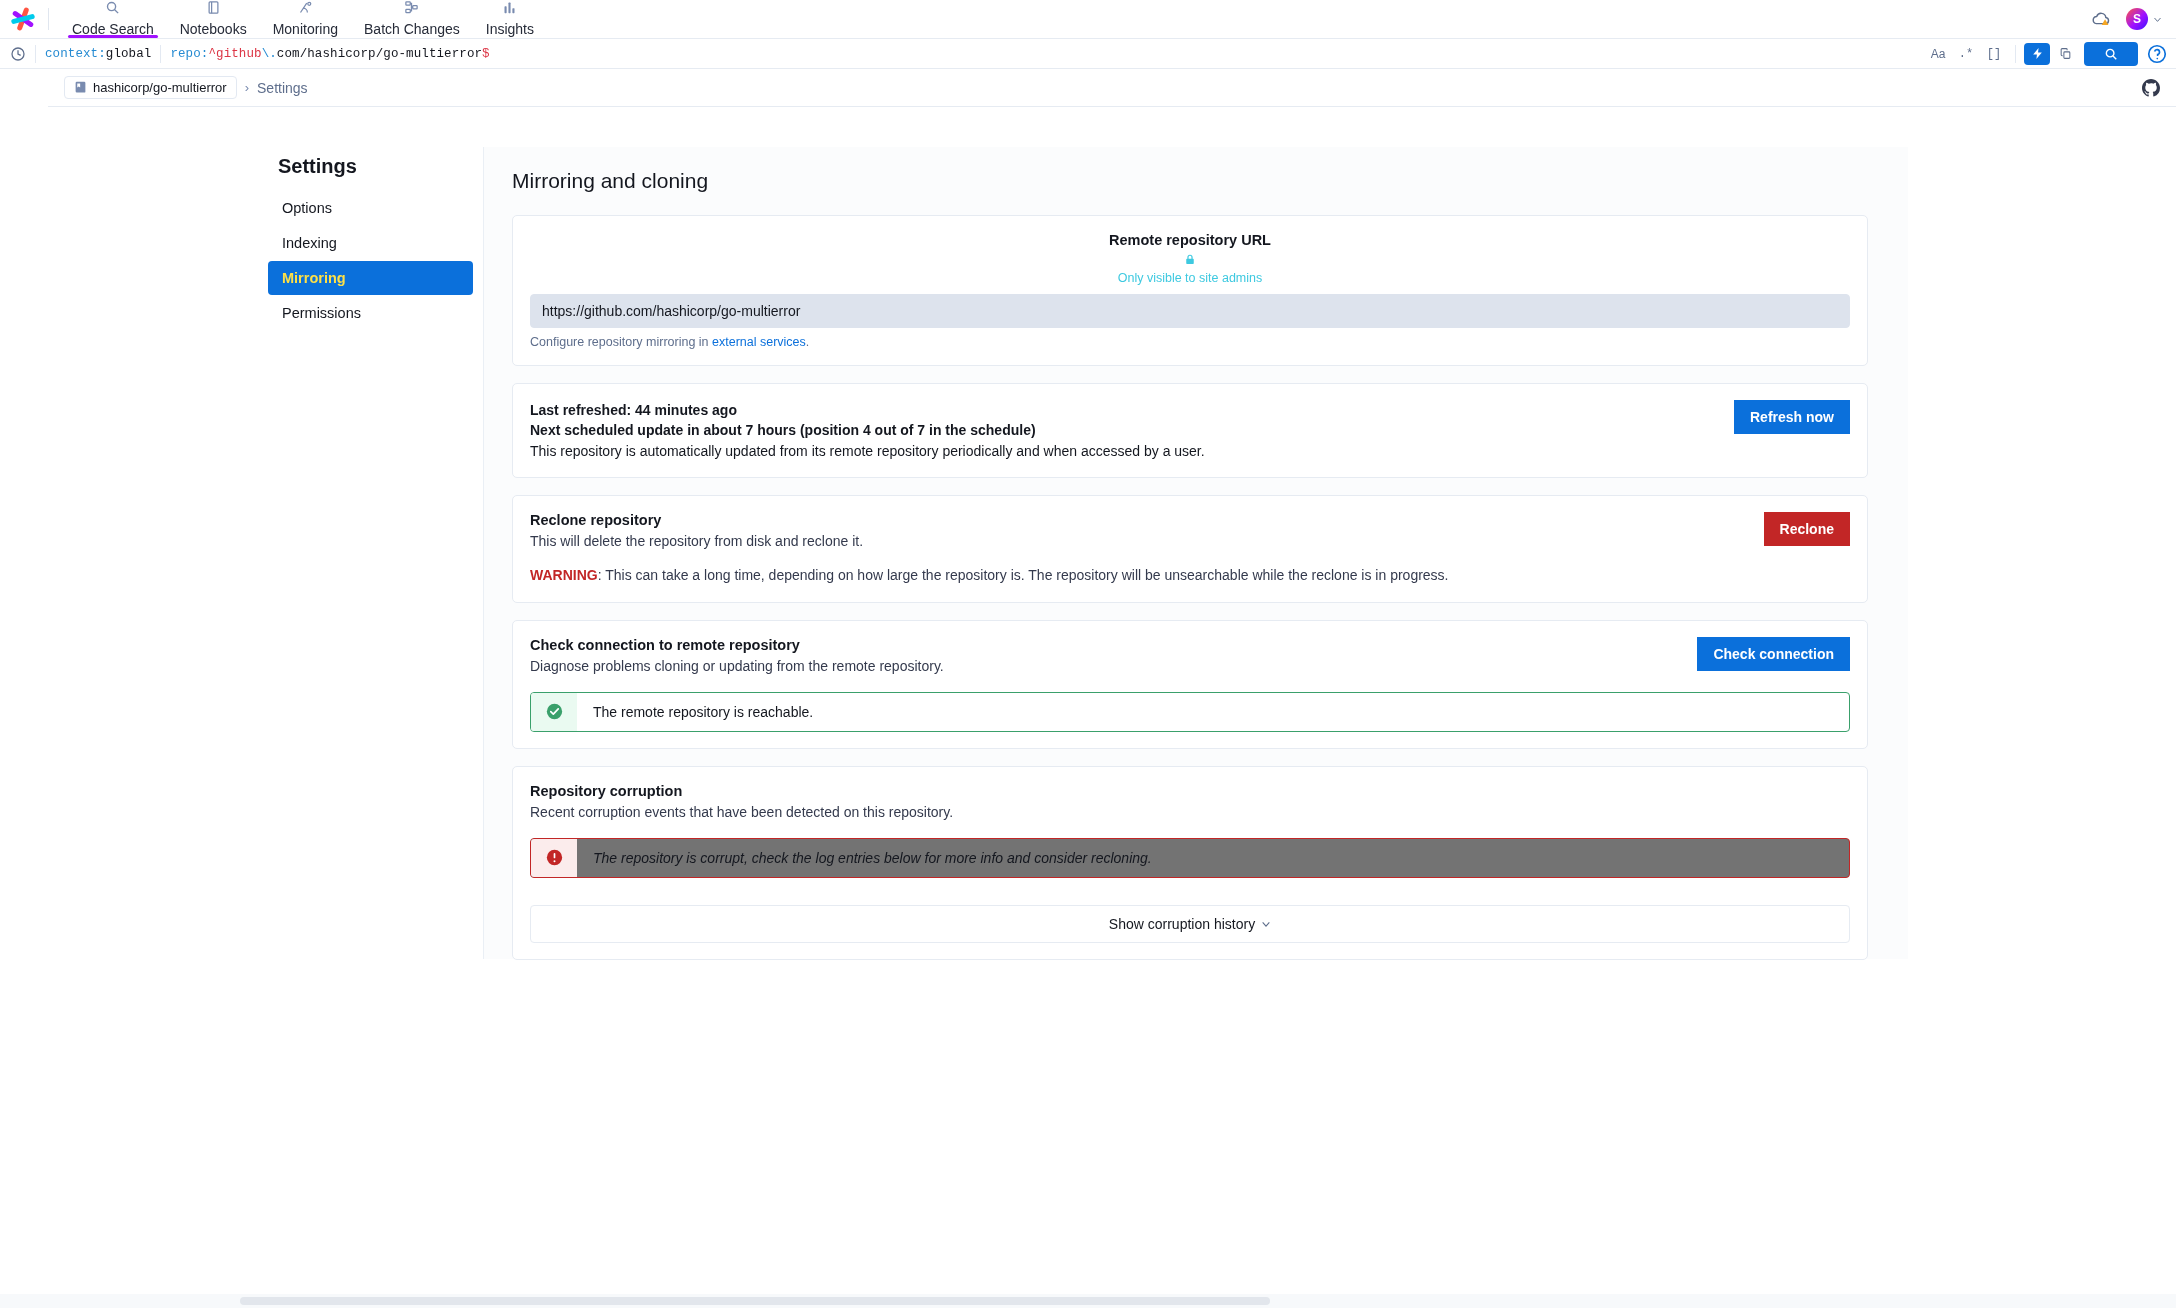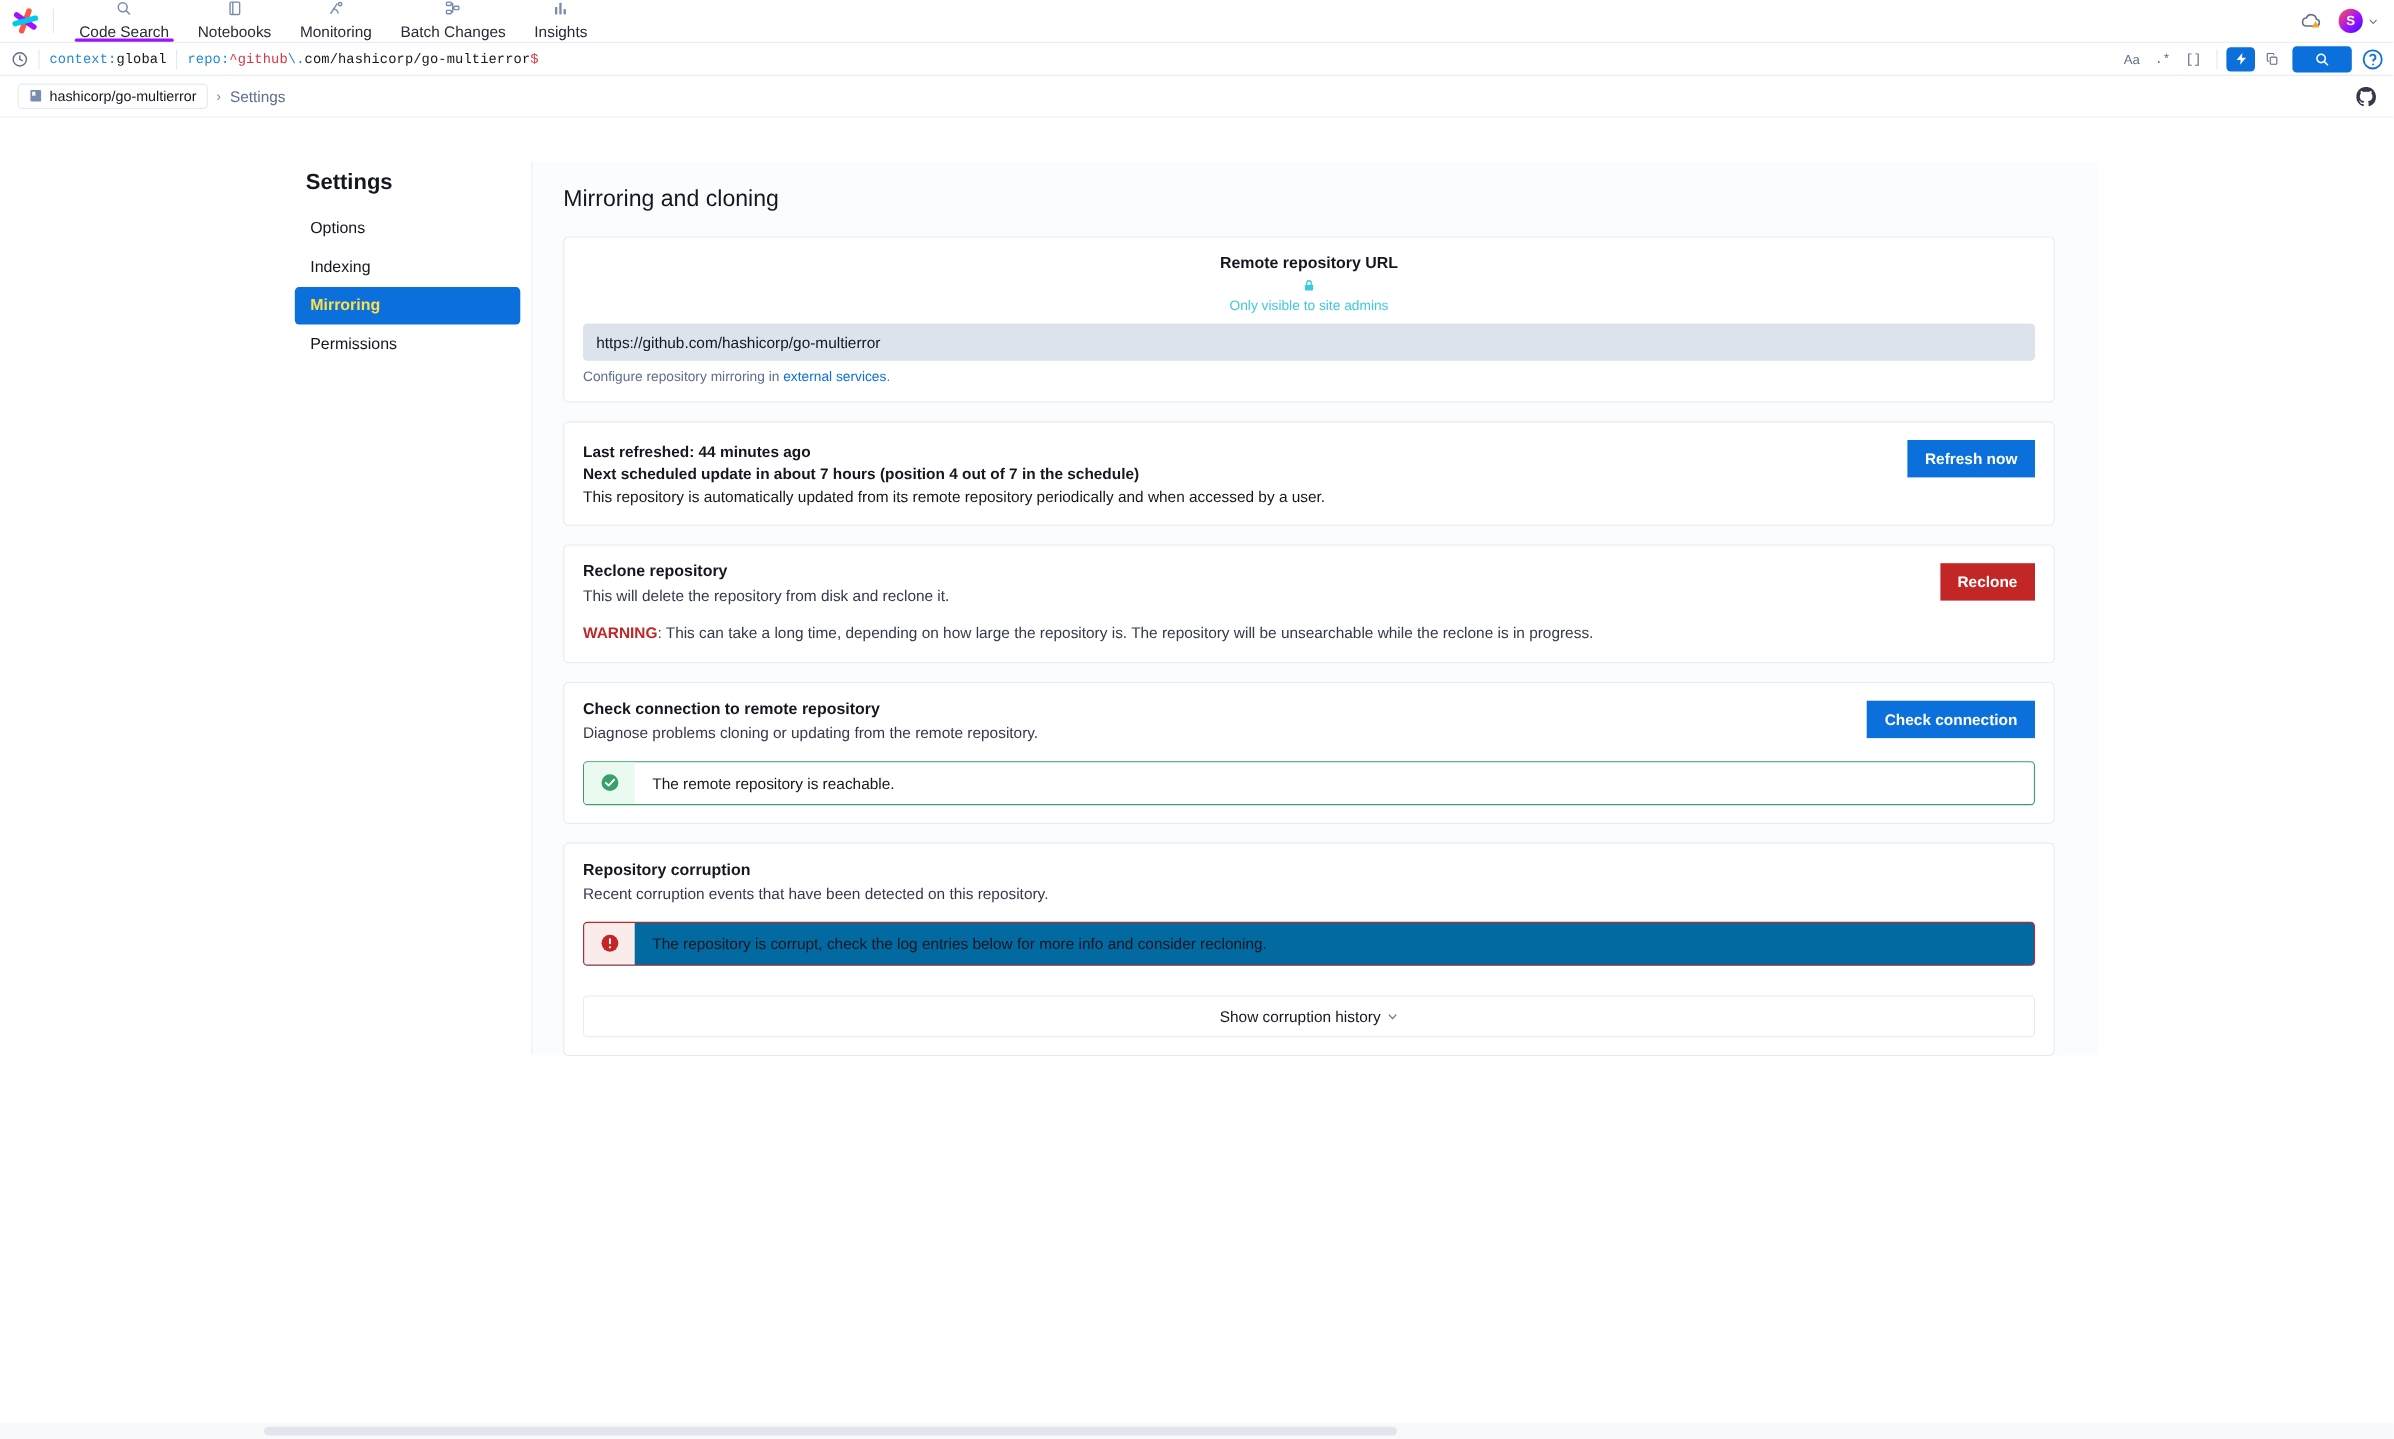--- a/index.html
+++ b/index.html
@@ -134,20 +134,21 @@
   .sb-help { width:22px; height:22px; color:#0b70db; margin-left: 6px; cursor:pointer; }
   .sb-help svg { display:block; width:100%; height:100%; }
 
   
   .crumbbar {
     height: 38px;
     display:flex; align-items:center;
     padding: 0 16px 0 16px;
     border-bottom: 1px solid #e6ebf2;
     background:#fff;
+    margin-left:48px;
   }
   .repo-chip {
     display:flex; align-items:center; gap:6px;
     border: 1px solid #e3e9f2;
     border-radius: 4px;
     padding: 3px 9px;
     font-size: 13px;
     color: #14171f;
     cursor:pointer;
     background:#fff;
@@ -262,21 +263,21 @@
   }
   .alert .ico-box {
     flex: 0 0 auto;
     width: 46px;
     align-self: stretch;
     display:flex; align-items:center; justify-content:center;
   }
   .alert .txt { padding: 11px 12px 11px 4px; }
   .alert-success { border:1px solid #3aa06b; color:#14171f; background:#fff; }
   .alert-success .ico-box { background:#eafaf1; }
-  .alert-danger  { border:1px solid #c22626; color:#14171f; background:#0369a1; }
+  .alert-danger  { border:1px solid #c22626; color:#14171f; background:#737373;font-style:italic; }
   .alert-danger .ico-box { background:#fbecec; }
   .ico-circ { width:17px; height:17px; display:block; }
 
   .expand-btn {
     display:flex; align-items:center; justify-content:center; gap:6px;
     width:100%;
     border: 1px solid #e6ebf2;
     background:#fff;
     border-radius: 4px;
     padding: 10px 0;

